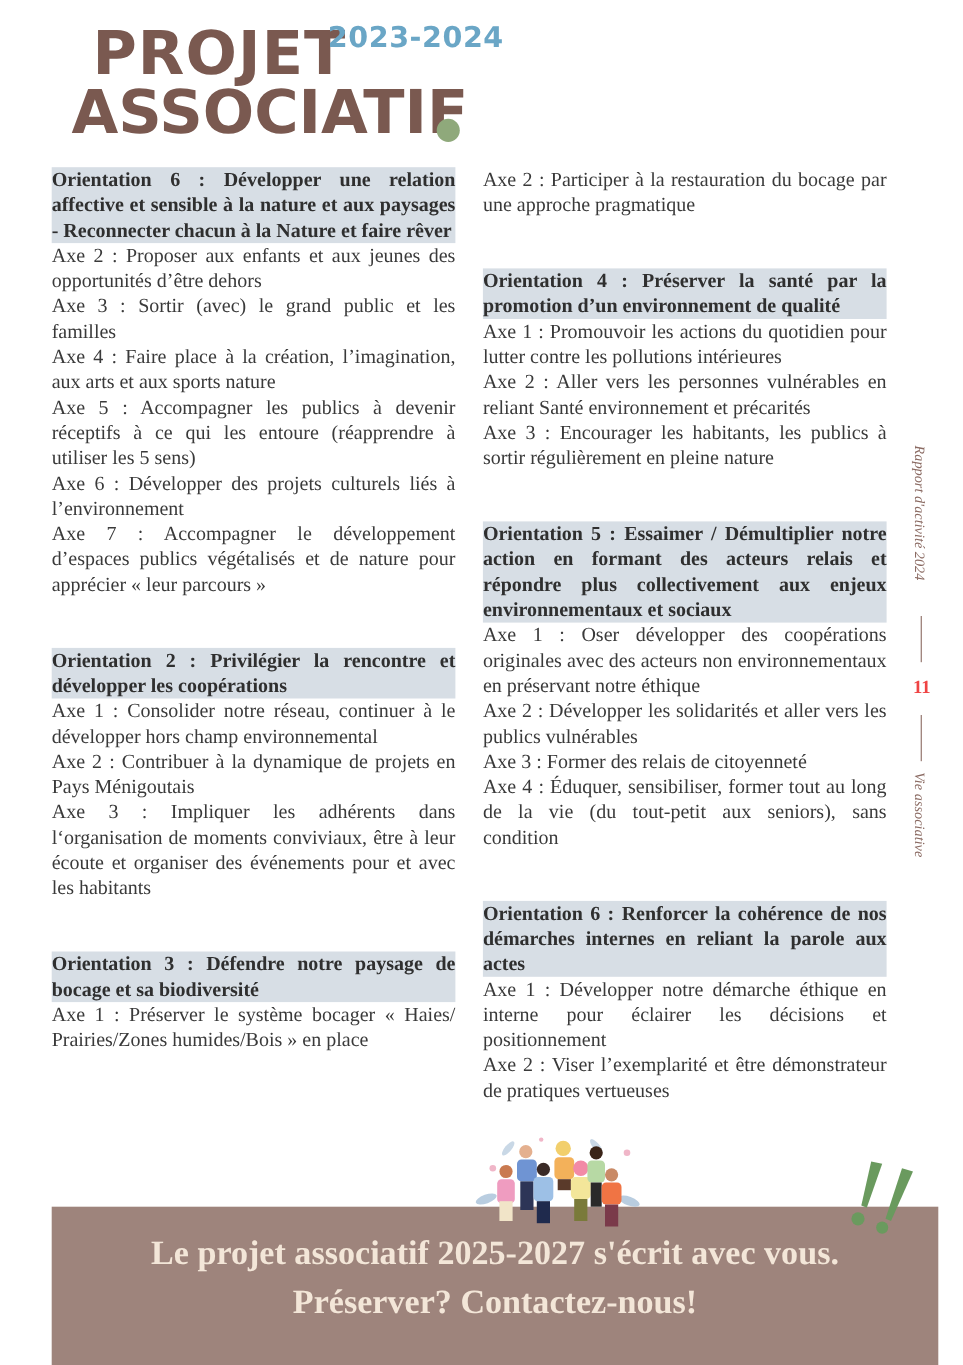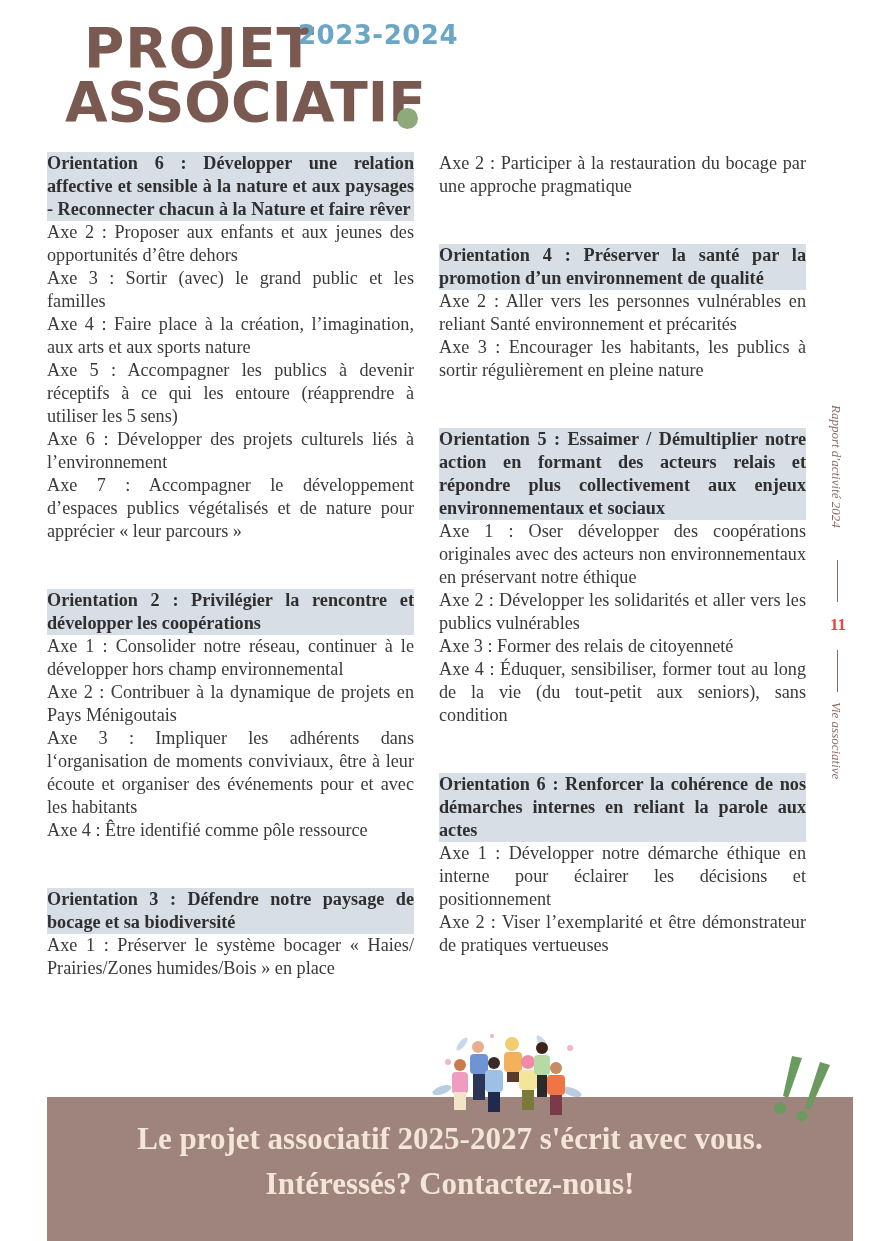--- a/index.html
+++ b/index.html
@@ -52,34 +52,34 @@
     <p class="axe">Axe 5 : Accompagner les publics à devenir réceptifs à ce qui les entoure (réapprendre à utiliser les 5 sens)</p>
     <p class="axe">Axe 6 : Développer des projets culturels liés à l’environnement</p>
     <p class="axe">Axe 7 : Accompagner le développement d’espaces publics végétalisés et de nature pour apprécier « leur parcours »</p>
   </div>
   <div class="gap-lg"></div>
   <div class="orientation">
     <div class="orient-head">Orientation 2 : Privilégier la rencontre et développer les coopérations</div>
     <p class="axe">Axe 1 : Consolider notre réseau, continuer à le développer hors champ environnemental</p>
     <p class="axe">Axe 2 : Contribuer à la dynamique de projets en Pays Ménigoutais</p>
     <p class="axe">Axe 3 : Impliquer les adhérents dans l‘organisation de moments conviviaux, être à leur écoute et organiser des événements pour et avec les habitants</p>
-    <p class="axe">Axe 4 : Être identifié comme pôle ressource</p>
   </div>
   <div class="gap-lg"></div>
   <div class="orientation">
     <div class="orient-head">Orientation 3 : Défendre notre paysage de bocage et sa biodiversité</div>
     <p class="axe">Axe 1 : Préserver le système bocager « Haies/ Prairies/Zones humides/Bois » en place</p>
   </div>
 </div>
 
 <div class="col col-right">
   <p class="axe">Axe 2 : Participer à la restauration du bocage par une approche pragmatique</p>
   <div class="gap-lg"></div>
   <div class="orientation">
     <div class="orient-head">Orientation 4 : Préserver la santé par la promotion d’un environnement de qualité</div>
+    <p class="axe">Axe 1 : Promouvoir les actions du quotidien pour lutter contre les pollutions intérieures</p>
     <p class="axe">Axe 2 : Aller vers les personnes vulnérables en reliant Santé environnement et précarités</p>
     <p class="axe">Axe 3 : Encourager les habitants, les publics à sortir régulièrement en pleine nature</p>
   </div>
   <div class="gap-lg"></div>
   <div class="orientation">
     <div class="orient-head">Orientation 5 : Essaimer / Démultiplier notre action en formant des acteurs relais et répondre plus collectivement aux enjeux environnementaux et sociaux</div>
     <p class="axe">Axe 1 : Oser développer des coopérations originales avec des acteurs non environnementaux en préservant notre éthique</p>
     <p class="axe">Axe 2 : Développer les solidarités et aller vers les publics vulnérables</p>
     <p class="axe">Axe 3 : Former des relais de citoyenneté</p>
     <p class="axe">Axe 4 : Éduquer, sensibiliser, former tout au long de la vie (du tout-petit aux seniors), sans condition</p>
@@ -95,21 +95,21 @@
 <div class="side">
   <div class="side-text side-top">Rapport d'activité 2024</div>
   <div class="side-line" style="top:155px;height:42px;"></div>
   <div class="side-num">11</div>
   <div class="side-line" style="top:245px;height:42px;"></div>
   <div class="side-text side-bottom">Vie associative</div>
 </div>
 
 <div class="banner">
   <div class="banner-text b1">Le projet associatif 2025-2027 s'écrit avec vous.</div>
-  <div class="banner-text b2">Intéressés? Contactez-nous!</div>
+  <div class="banner-text b2">Préserver? Contactez-nous!</div>
 </div>
 
 <svg class="people" viewBox="0 0 150 88">
   <g>
     <ellipse cx="10" cy="60" rx="10" ry="4" fill="#b9cde0" transform="rotate(-20 10 60)"></ellipse>
     <ellipse cx="140" cy="62" rx="10" ry="4" fill="#b9cde0" transform="rotate(20 140 62)"></ellipse>
     <ellipse cx="30" cy="14" rx="8" ry="3" fill="#c9d8e6" transform="rotate(-50 30 14)"></ellipse>
     <ellipse cx="110" cy="12" rx="8" ry="3" fill="#c9d8e6" transform="rotate(50 110 12)"></ellipse>
     <circle cx="16" cy="32" r="3" fill="#f0b6c8"></circle>
     <circle cx="138" cy="18" r="3" fill="#f0b6c8"></circle>

